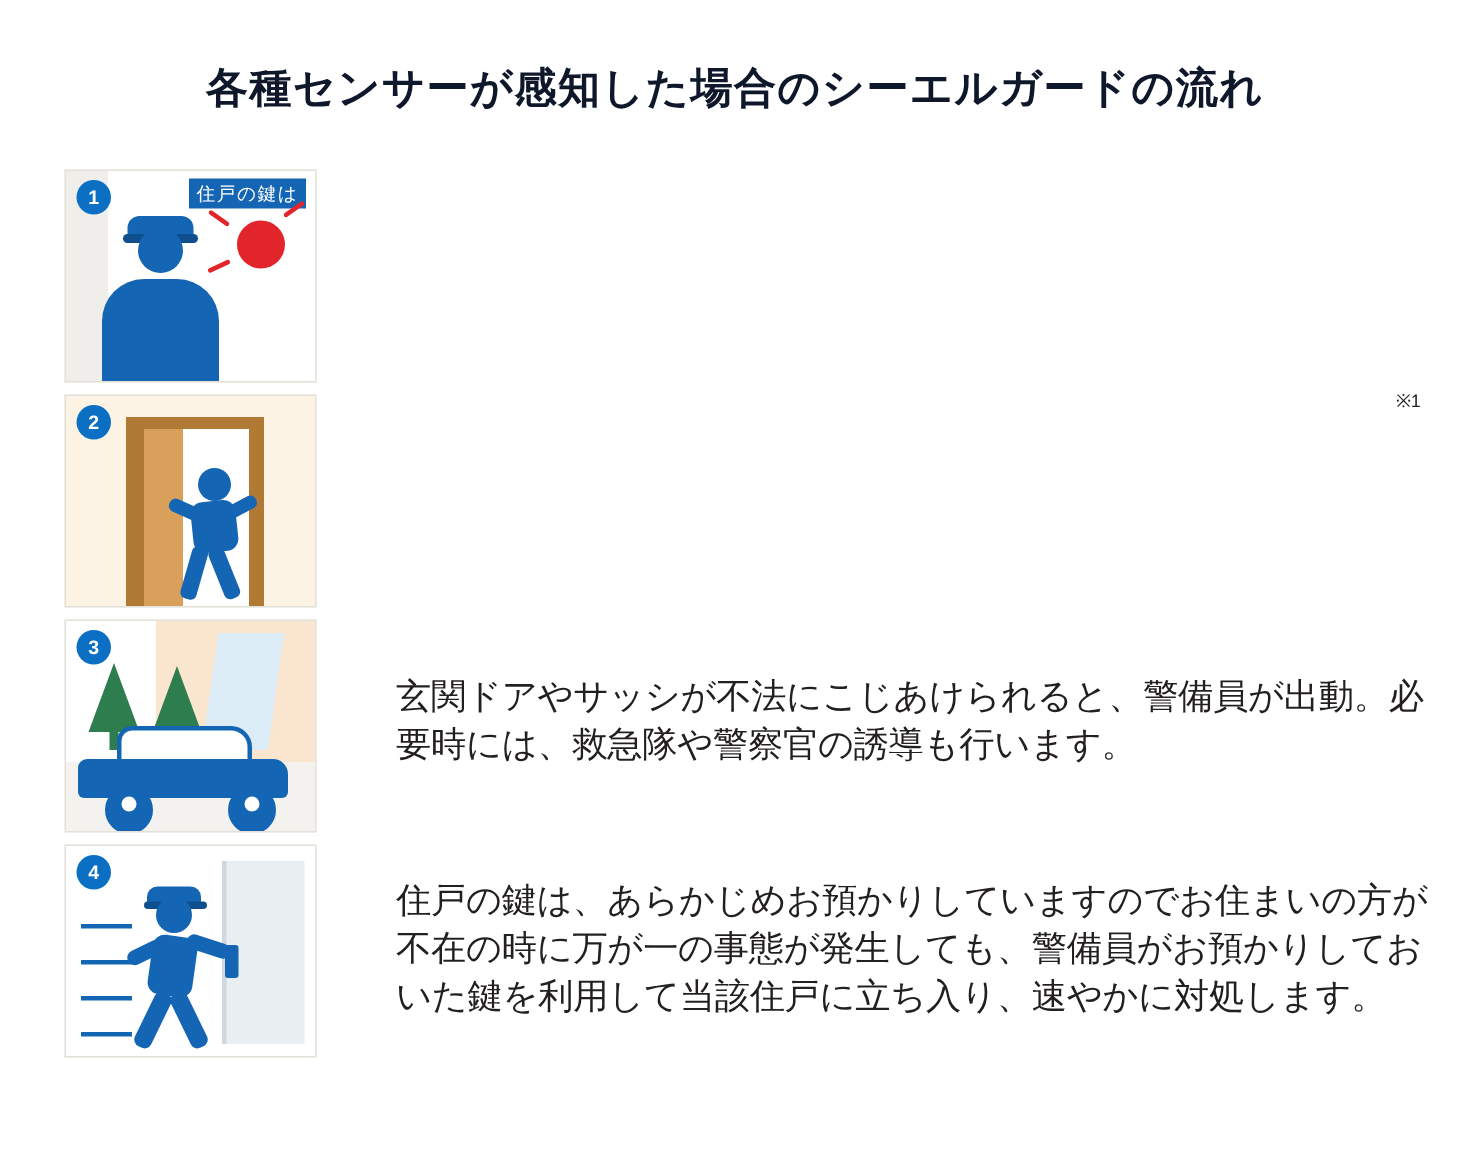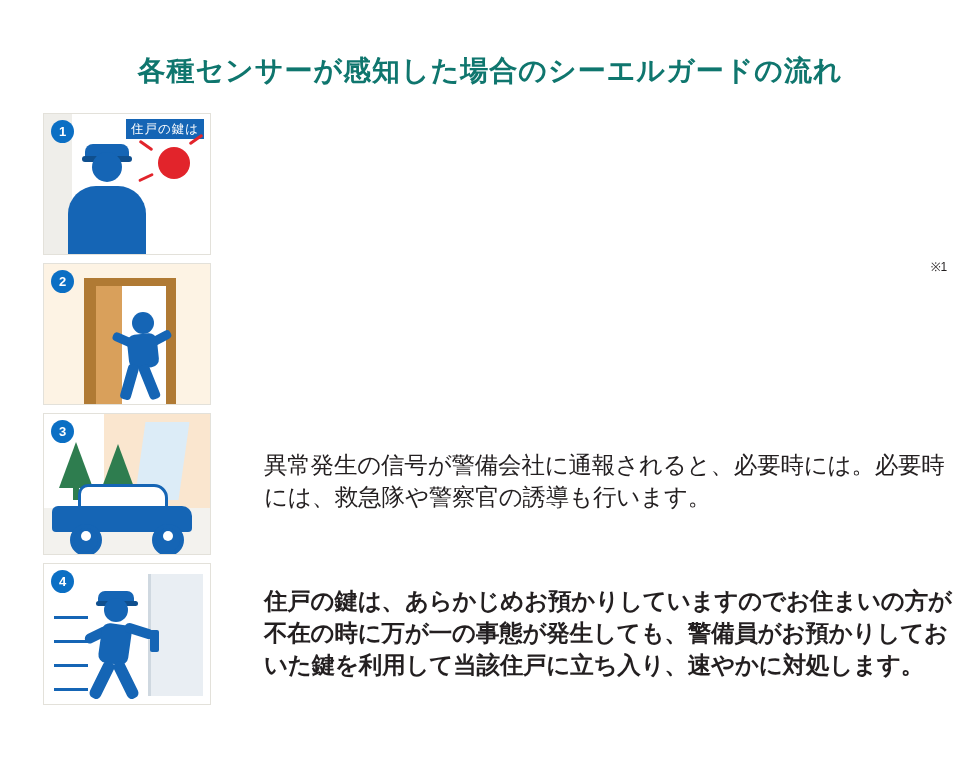--- a/index.html
+++ b/index.html
@@ -13,27 +13,27 @@
     font-family: "Liberation Serif", "DejaVu Serif", serif;
     overflow: hidden;
   }
   .page {
     position: relative;
     width: 980px;
     height: 778px;
   }
   .title {
     position: absolute;
-    top: 52px;
+    top: 40px;
     left: 0;
     width: 980px;
     text-align: center;
     font-size: 28px;
     font-weight: bold;
-    color: #0f766e;
+    color: #0f172a;
     letter-spacing: 1px;
     font-family: "Liberation Serif", "DejaVu Serif", serif;
   }
   .rows {
     position: absolute;
     top: 113px;
     left: 43px;
     width: 910px;
   }
   .row {
@@ -86,21 +86,21 @@
   .note-mark {
     position: absolute;
     right: 6px;
     top: -4px;
     font-size: 12px;
     color: #231f20;
     font-family: "Liberation Sans", sans-serif;
   }
   .row2 .text { padding-top: 10px; }
   .row3 .text { padding-top: 36px; }
-  .row4 .text { padding-top: 22px; font-weight: bold; }
+  .row4 .text { padding-top: 22px; }
 
   
   .ill1-bg { position:absolute; inset:0; background:#efeeea; }
   .ill1-panel {
     position:absolute; left:28px; top:0; width:140px; height:142px;
     background:#ffffff;
   }
   .ill1-sign {
     position:absolute; right:6px; top:5px; width:78px; height:20px;
     background:#1565b5; color:#fff; font-size:12.5px;
@@ -275,21 +275,21 @@
         <div class="ill3-car-body"></div>
         <div class="ill3-wheel" style="left:26px;">
             <i></i>
           </div>
         <div class="ill3-wheel" style="left:108px;">
             <i></i>
           </div>
         <div class="badge">3</div>
       </div>
       <div class="text">
-        <p>異常発生の信号が警備会社に通報されると、必要時には。必要時には、救急隊や警察官の誘導も行います。</p>
+        <p>玄関ドアやサッシが不法にこじあけられると、警備員が出動。必要時には、救急隊や警察官の誘導も行います。</p>
       </div>
     </div>
 
     <div class="row row4">
       <div class="thumb">
         <div class="ill4-bg"></div>
         <div class="ill4-door"></div>
         <div class="ill4-line" style="top:52px;"></div>
         <div class="ill4-line" style="top:76px;"></div>
         <div class="ill4-line" style="top:100px;"></div>

